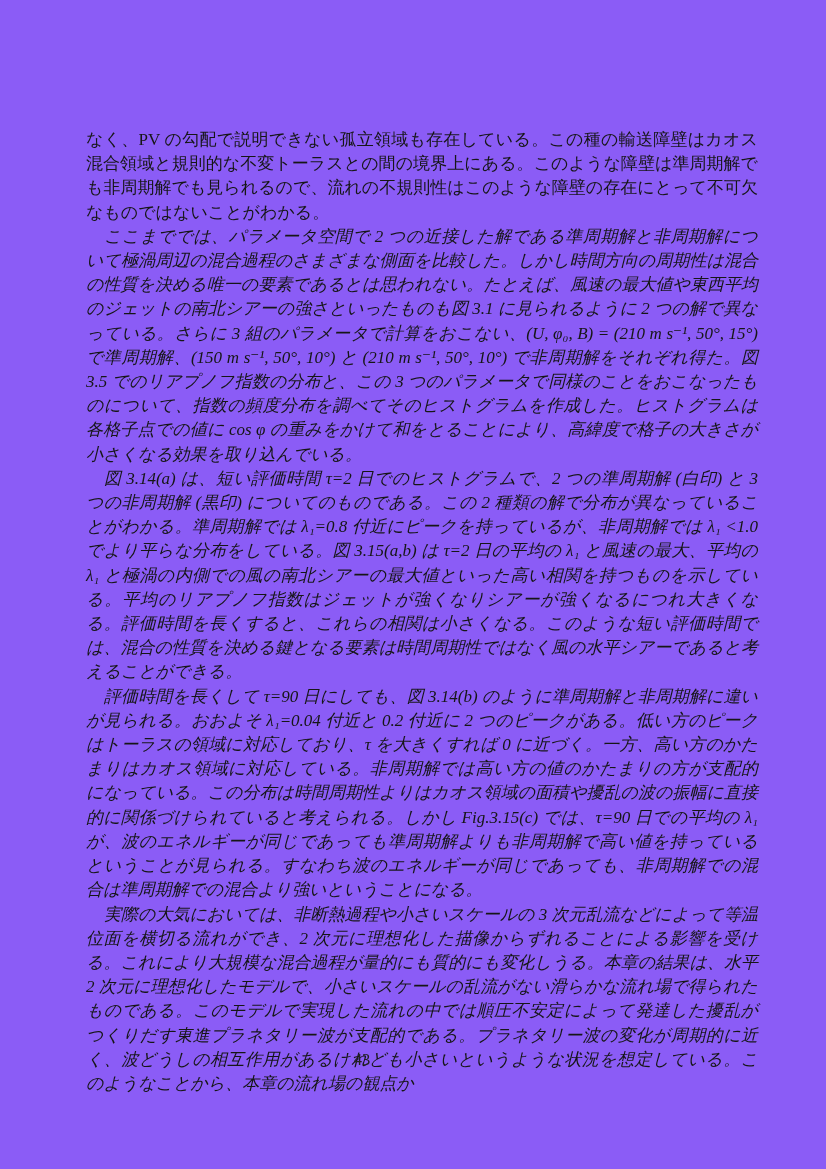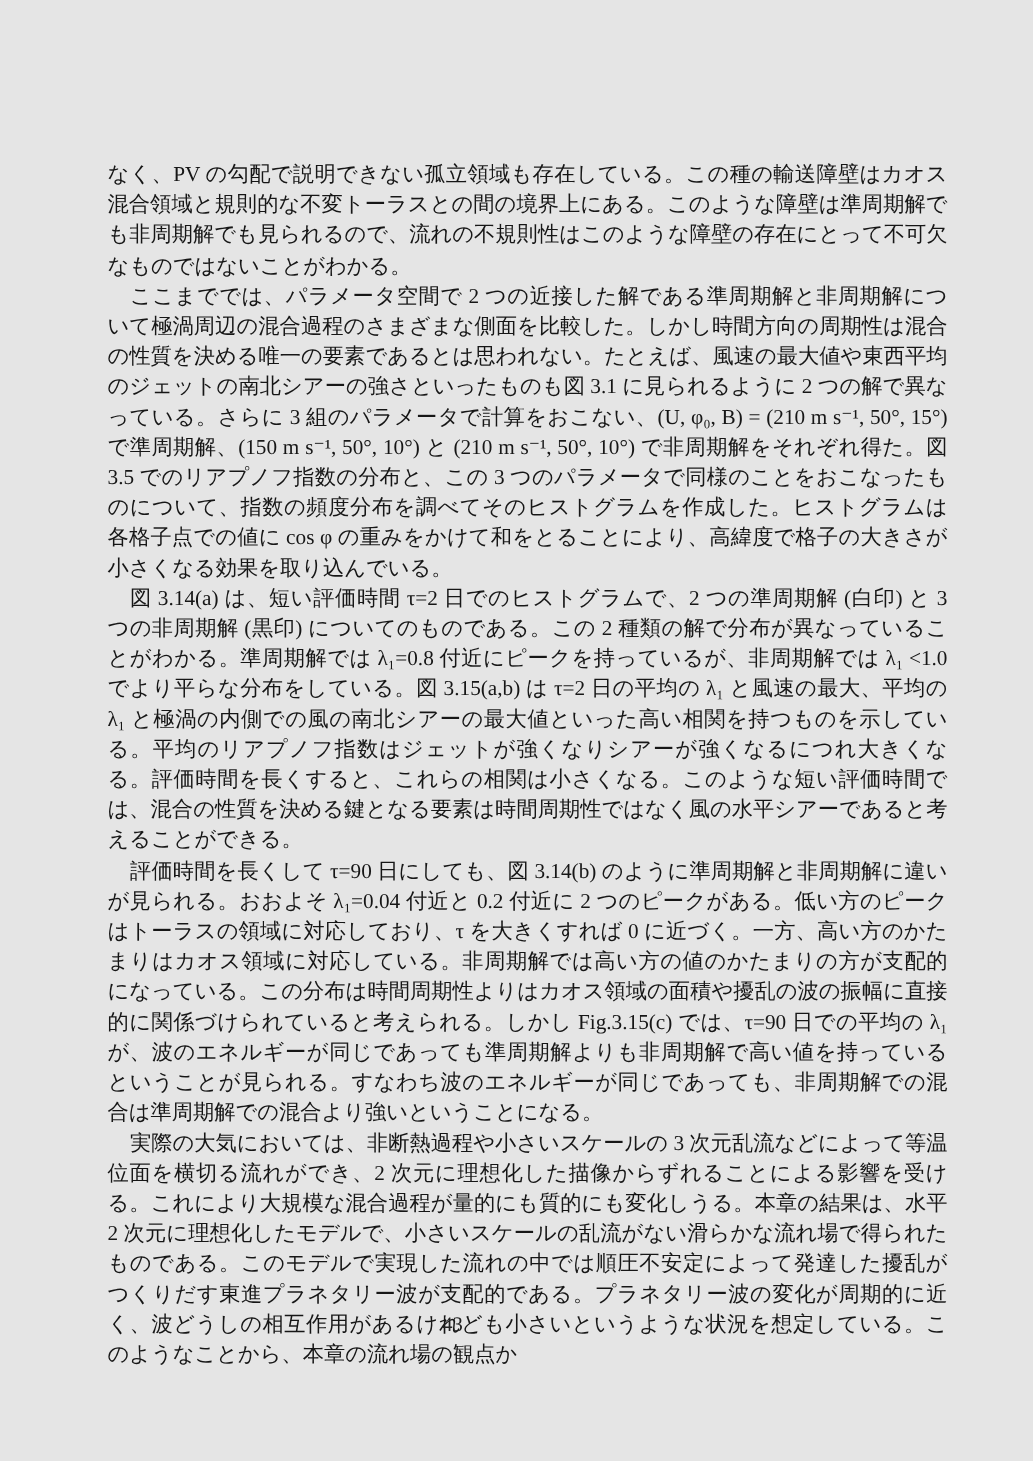--- a/index.html
+++ b/index.html
@@ -4,21 +4,21 @@
 <style>
   html, body {
     margin: 0;
     padding: 0;
     background: #ffffff;
   }
   .page {
     position: relative;
     width: 826px;
     height: 1169px;
-    background: #e5e5e5;
+    background: #8b5cf6;
     font-family: "Liberation Serif", "DejaVu Serif", serif;
     color: #161616;
     overflow: hidden;
   }
   .text-block {
     position: absolute;
     left: 86px;
     top: 128px;
     width: 672px;
     font-size: 17px;
@@ -26,20 +26,21 @@
     text-align: justify;
     text-justify: inter-ideograph;
     letter-spacing: 0px;
   }
   .text-block p.para {
     margin: 0;
     padding: 0;
   }
   .text-block p.para.indent {
     text-indent: 18px;
+    font-style: italic;
   }
   .footer {
     position: absolute;
     top: 1050px;
     left: 0;
     width: 724px;
     text-align: center;
   }
   .pagenum {
     font-size: 16.5px;

